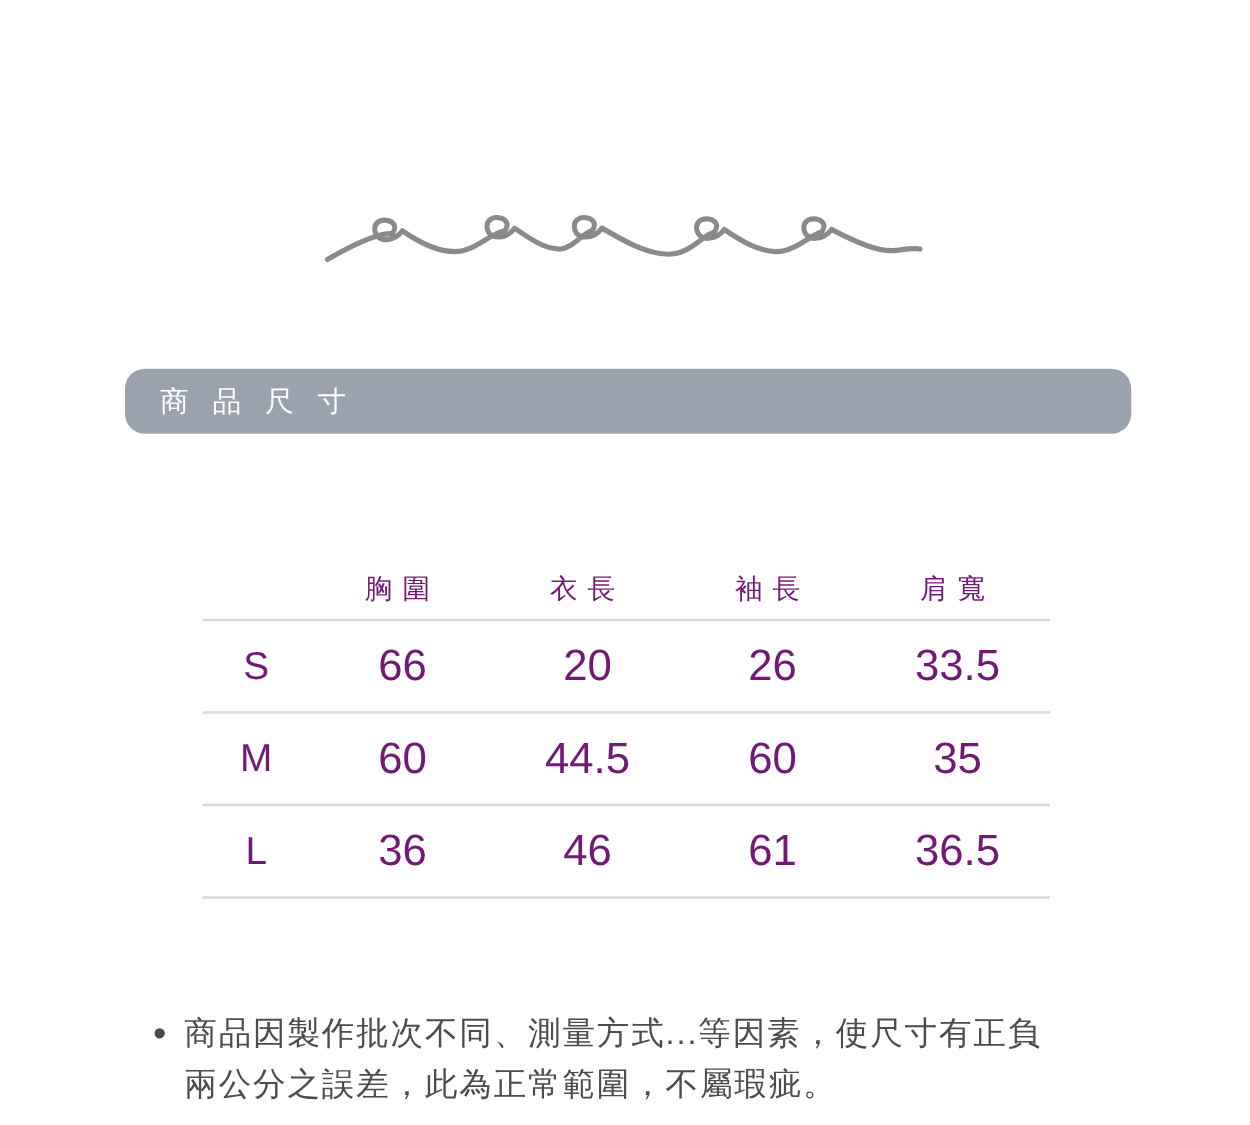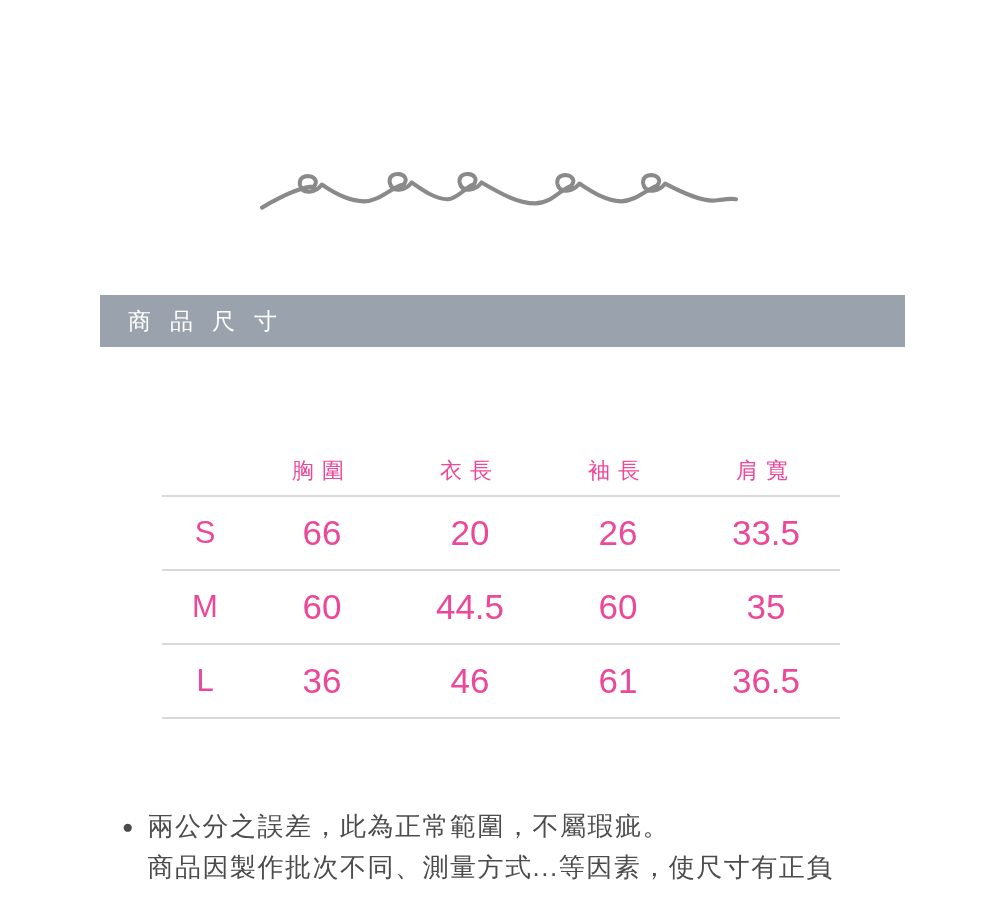--- a/index.html
+++ b/index.html
@@ -43,20 +43,21 @@
     position: absolute;
     left: 100px;
     top: 295px;
     width: 805px;
     height: 52px;
     background: #9aa3ad;
     display: flex;
     justify-content: space-between;
     align-items: center;
     padding: 0 14px 0 28px;
+    border-radius: 16px;
   }
   .banner-title {
     color: #ffffff;
     font-size: 23px;
     letter-spacing: 19px;
     white-space: nowrap;
   }
   .banner-unit {
     color: #ffffff;
     font-size: 20px;
@@ -65,21 +66,21 @@
   }
 
   
   .size-table {
     position: absolute;
     left: 162px;
     top: 446px;
     width: 678px;
     border-collapse: collapse;
     table-layout: fixed;
-    color: #ec4899;
+    color: #701a75;
   }
   .size-table col.size-col { width: 86px; }
   .size-table th {
     height: 50px;
     font-weight: normal;
     font-size: 22px;
     letter-spacing: 8px;
     text-align: center;
     vertical-align: middle;
     border-bottom: 2px solid #d9d9d9;
@@ -191,18 +192,18 @@
         <td>46</td>
         <td>61</td>
         <td>36.5</td>
       </tr>
     </tbody>
   </table>
 
   <div class="note">
     <span class="note-bullet">●</span>
     <div class="note-text">
+      <div>商品因製作批次不同、測量方式...等因素，使尺寸有正負</div>
       <div>兩公分之誤差，此為正常範圍，不屬瑕疵。</div>
-      <div>商品因製作批次不同、測量方式...等因素，使尺寸有正負</div>
     </div>
   </div>
 
 </div>
 
 </body></html>

